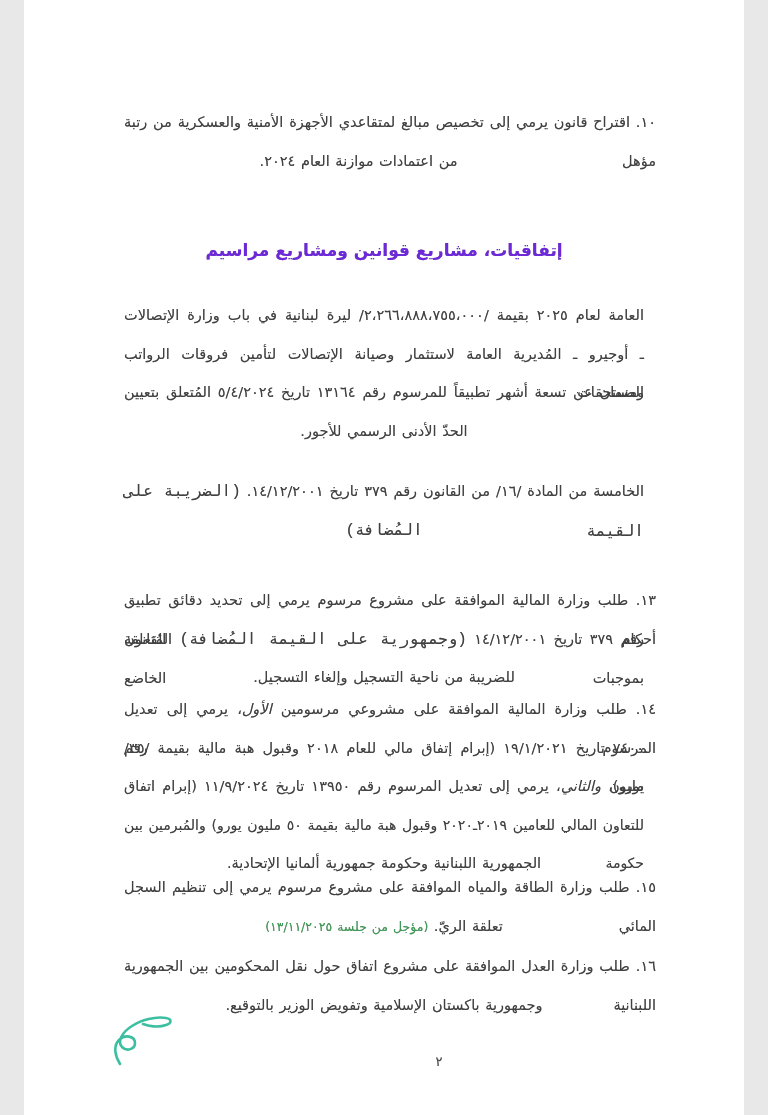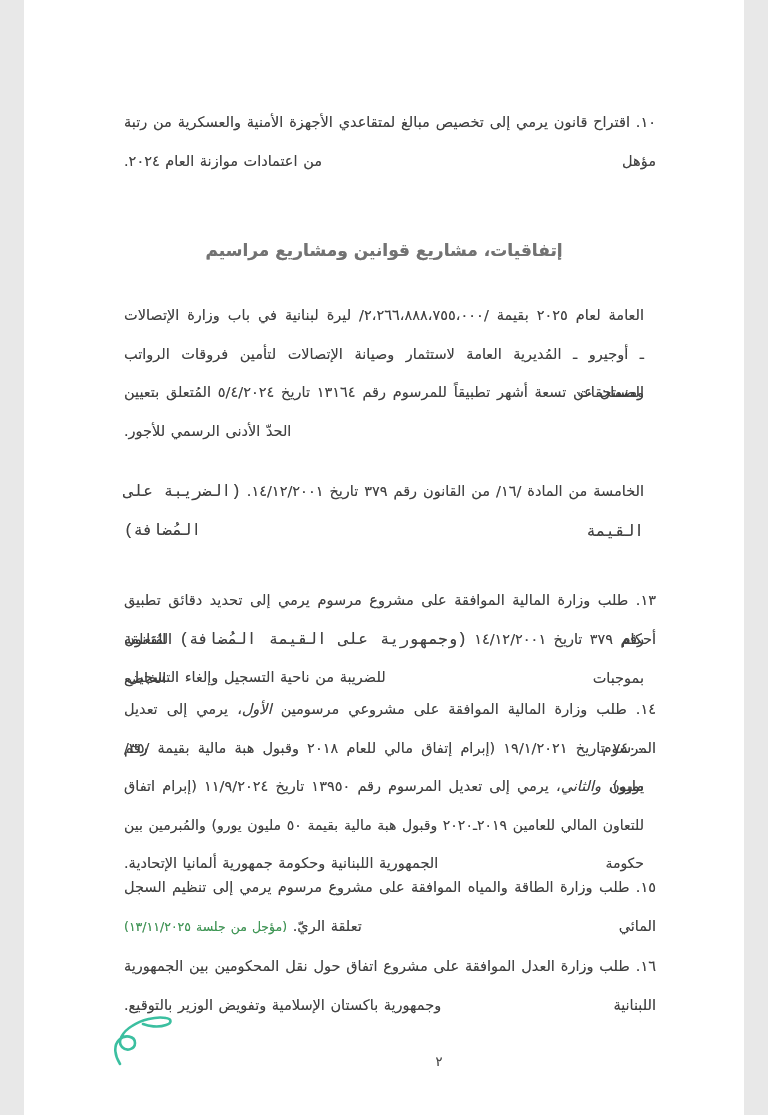--- a/index.html
+++ b/index.html
@@ -10,27 +10,27 @@
     color:#414141;direction:rtl;
     text-shadow:0 0 .4px rgba(70,70,70,.5);
   }
   .item{position:absolute;left:100px;right:88px;direction:rtl;font-size:14.5px;}
   .ln{
     line-height:38.5px;height:38.5px;
     text-align:justify;text-align-last:justify;
     word-spacing:1px;
   }
   .ln.cont{margin-right:12px;}
-  .ln.end{text-align:left;text-align-last:auto;}
+  .ln.end{text-align:center;text-align-last:auto;}
   .sm{font-size:16px;font-family:Liberation Mono, monospace;}
   .it{font-style:italic;}
   .green{color:#3d9b55;font-size:12.5px;}
   .heading{
     position:absolute;left:0;right:0;top:240px;margin:0;
-    text-align:center;font-size:17px;font-weight:bold;color:#737373;
+    text-align:center;font-size:17px;font-weight:bold;color:#6d28d9;
     letter-spacing:.2px;
   }
   .pagenum{
     position:absolute;top:1054px;left:395px;width:40px;
     text-align:center;font-size:13px;color:#4a4a4a;
   }
   .sig{position:absolute;left:82px;top:1014px;}
 </style>
 </head>
 <body>

